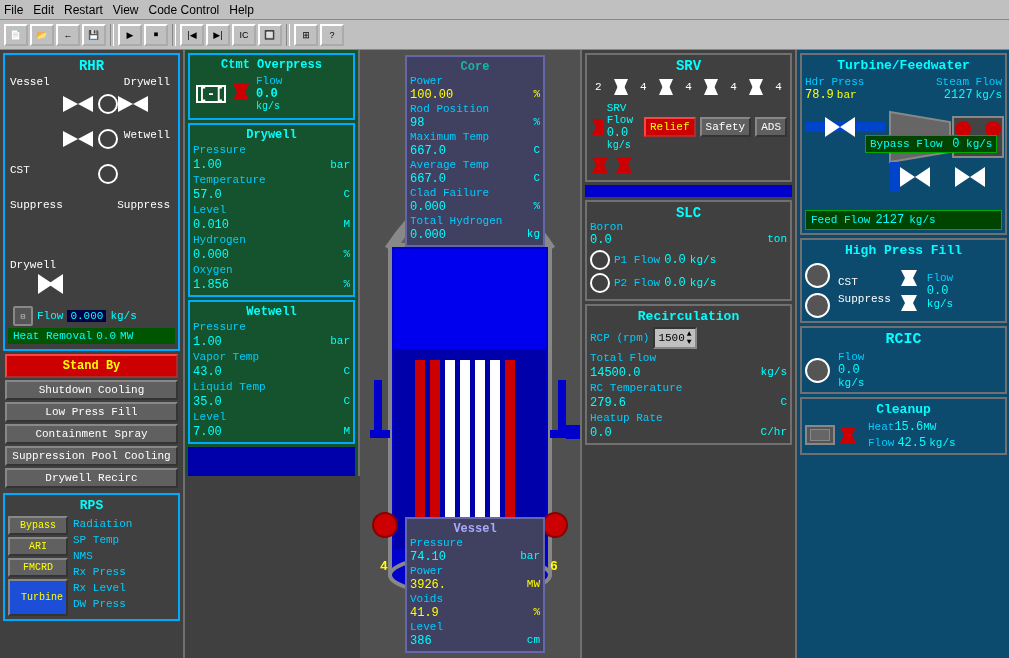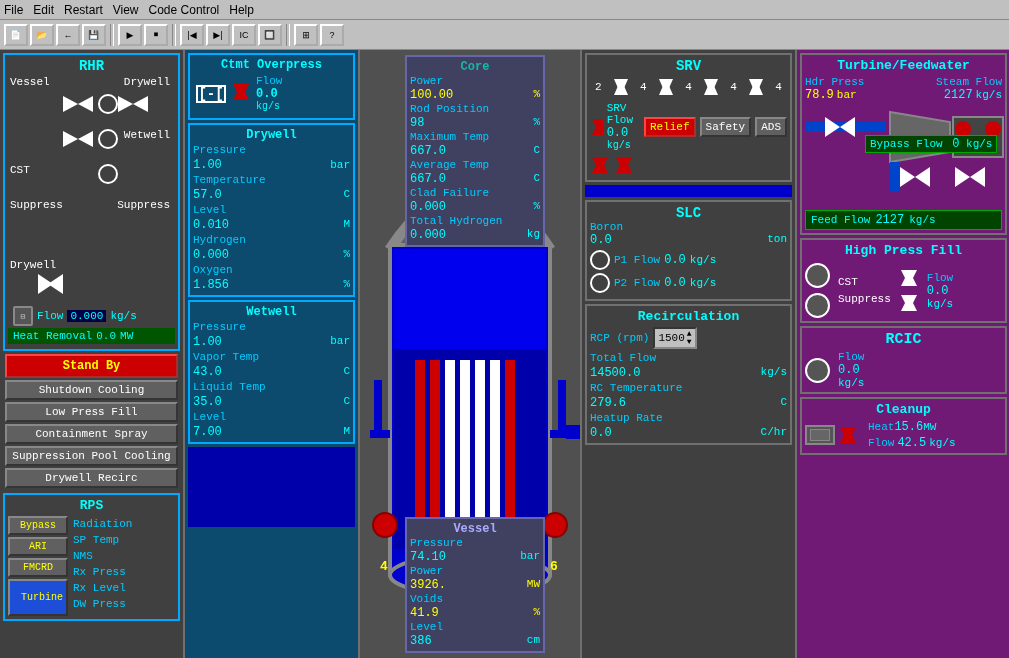--- a/index.html
+++ b/index.html
@@ -119,21 +119,21 @@
           <div style="color:#00ccff; font-size:11px; padding:2px; cursor:pointer;">NMS</div>
           <div style="color:#00ccff; font-size:11px; padding:2px; cursor:pointer;">Rx Press</div>
           <div style="color:#00ccff; font-size:11px; padding:2px; cursor:pointer;">Rx Level</div>
           <div style="color:#00ccff; font-size:11px; padding:2px; cursor:pointer;">DW Press</div>
         </div>
       </div>
     </div>
 
   </div>
 
-  <div style="width:175px; height:608px; background:#0c4a6e; border-right:2px solid #707070; overflow:hidden; flex-shrink:0;">
+  <div style="width:175px; height:426px; background:#14532d; border-right:2px solid #707070; overflow:hidden; flex-shrink:0;">
 
     <div style="border:2px solid #00aaff; margin:3px; padding:3px;">
       <div style="color:#00ffff; font-size:12px; font-weight:bold; text-align:center;">Ctmt Overpress</div>
 
       <div style="display:flex; align-items:center; gap:5px; padding:3px;">
         <div style="border:2px solid #ffffff; width:30px; height:18px; display:flex; align-items:center; justify-content:center; color:#ffffff; font-size:14px; font-weight:bold;">[-[</div>
         <div>
           
           <svg width="20" height="20">
               <polygon points="2,2 18,2 10,18" fill="#cc0000"></polygon>
@@ -461,21 +461,21 @@
         <span style="color:#00ccff; font-size:11px;">Heatup Rate</span>
       </div>
       <div style="display:flex; justify-content:space-between;">
         <span style="color:#00ffff; font-size:12px;">0.0</span>
         <span style="color:#00ffff; font-size:11px;">C/hr</span>
       </div>
     </div>
 
   </div>
 
-  <div style="width:215px; height:608px; background:#701a75; border-left:2px solid #707070; overflow:hidden; flex-shrink:0;">
+  <div style="width:215px; height:608px; background:#0c4a6e; border-left:2px solid #707070; overflow:hidden; flex-shrink:0;">
 
     <div style="border:2px solid #707070; margin:3px; padding:3px;">
       <div style="color:#00ffff; font-size:13px; font-weight:bold; text-align:center;">Turbine/Feedwater</div>
 
       <div style="display:flex; justify-content:space-between; gap:5px; margin-top:3px;">
 
         <div style="flex:1;">
           <div style="color:#00ccff; font-size:11px;">Hdr Press</div>
           <div style="display:flex; gap:3px; align-items:baseline;">
             <span style="color:#ffff00; font-size:12px;">78.9</span>

